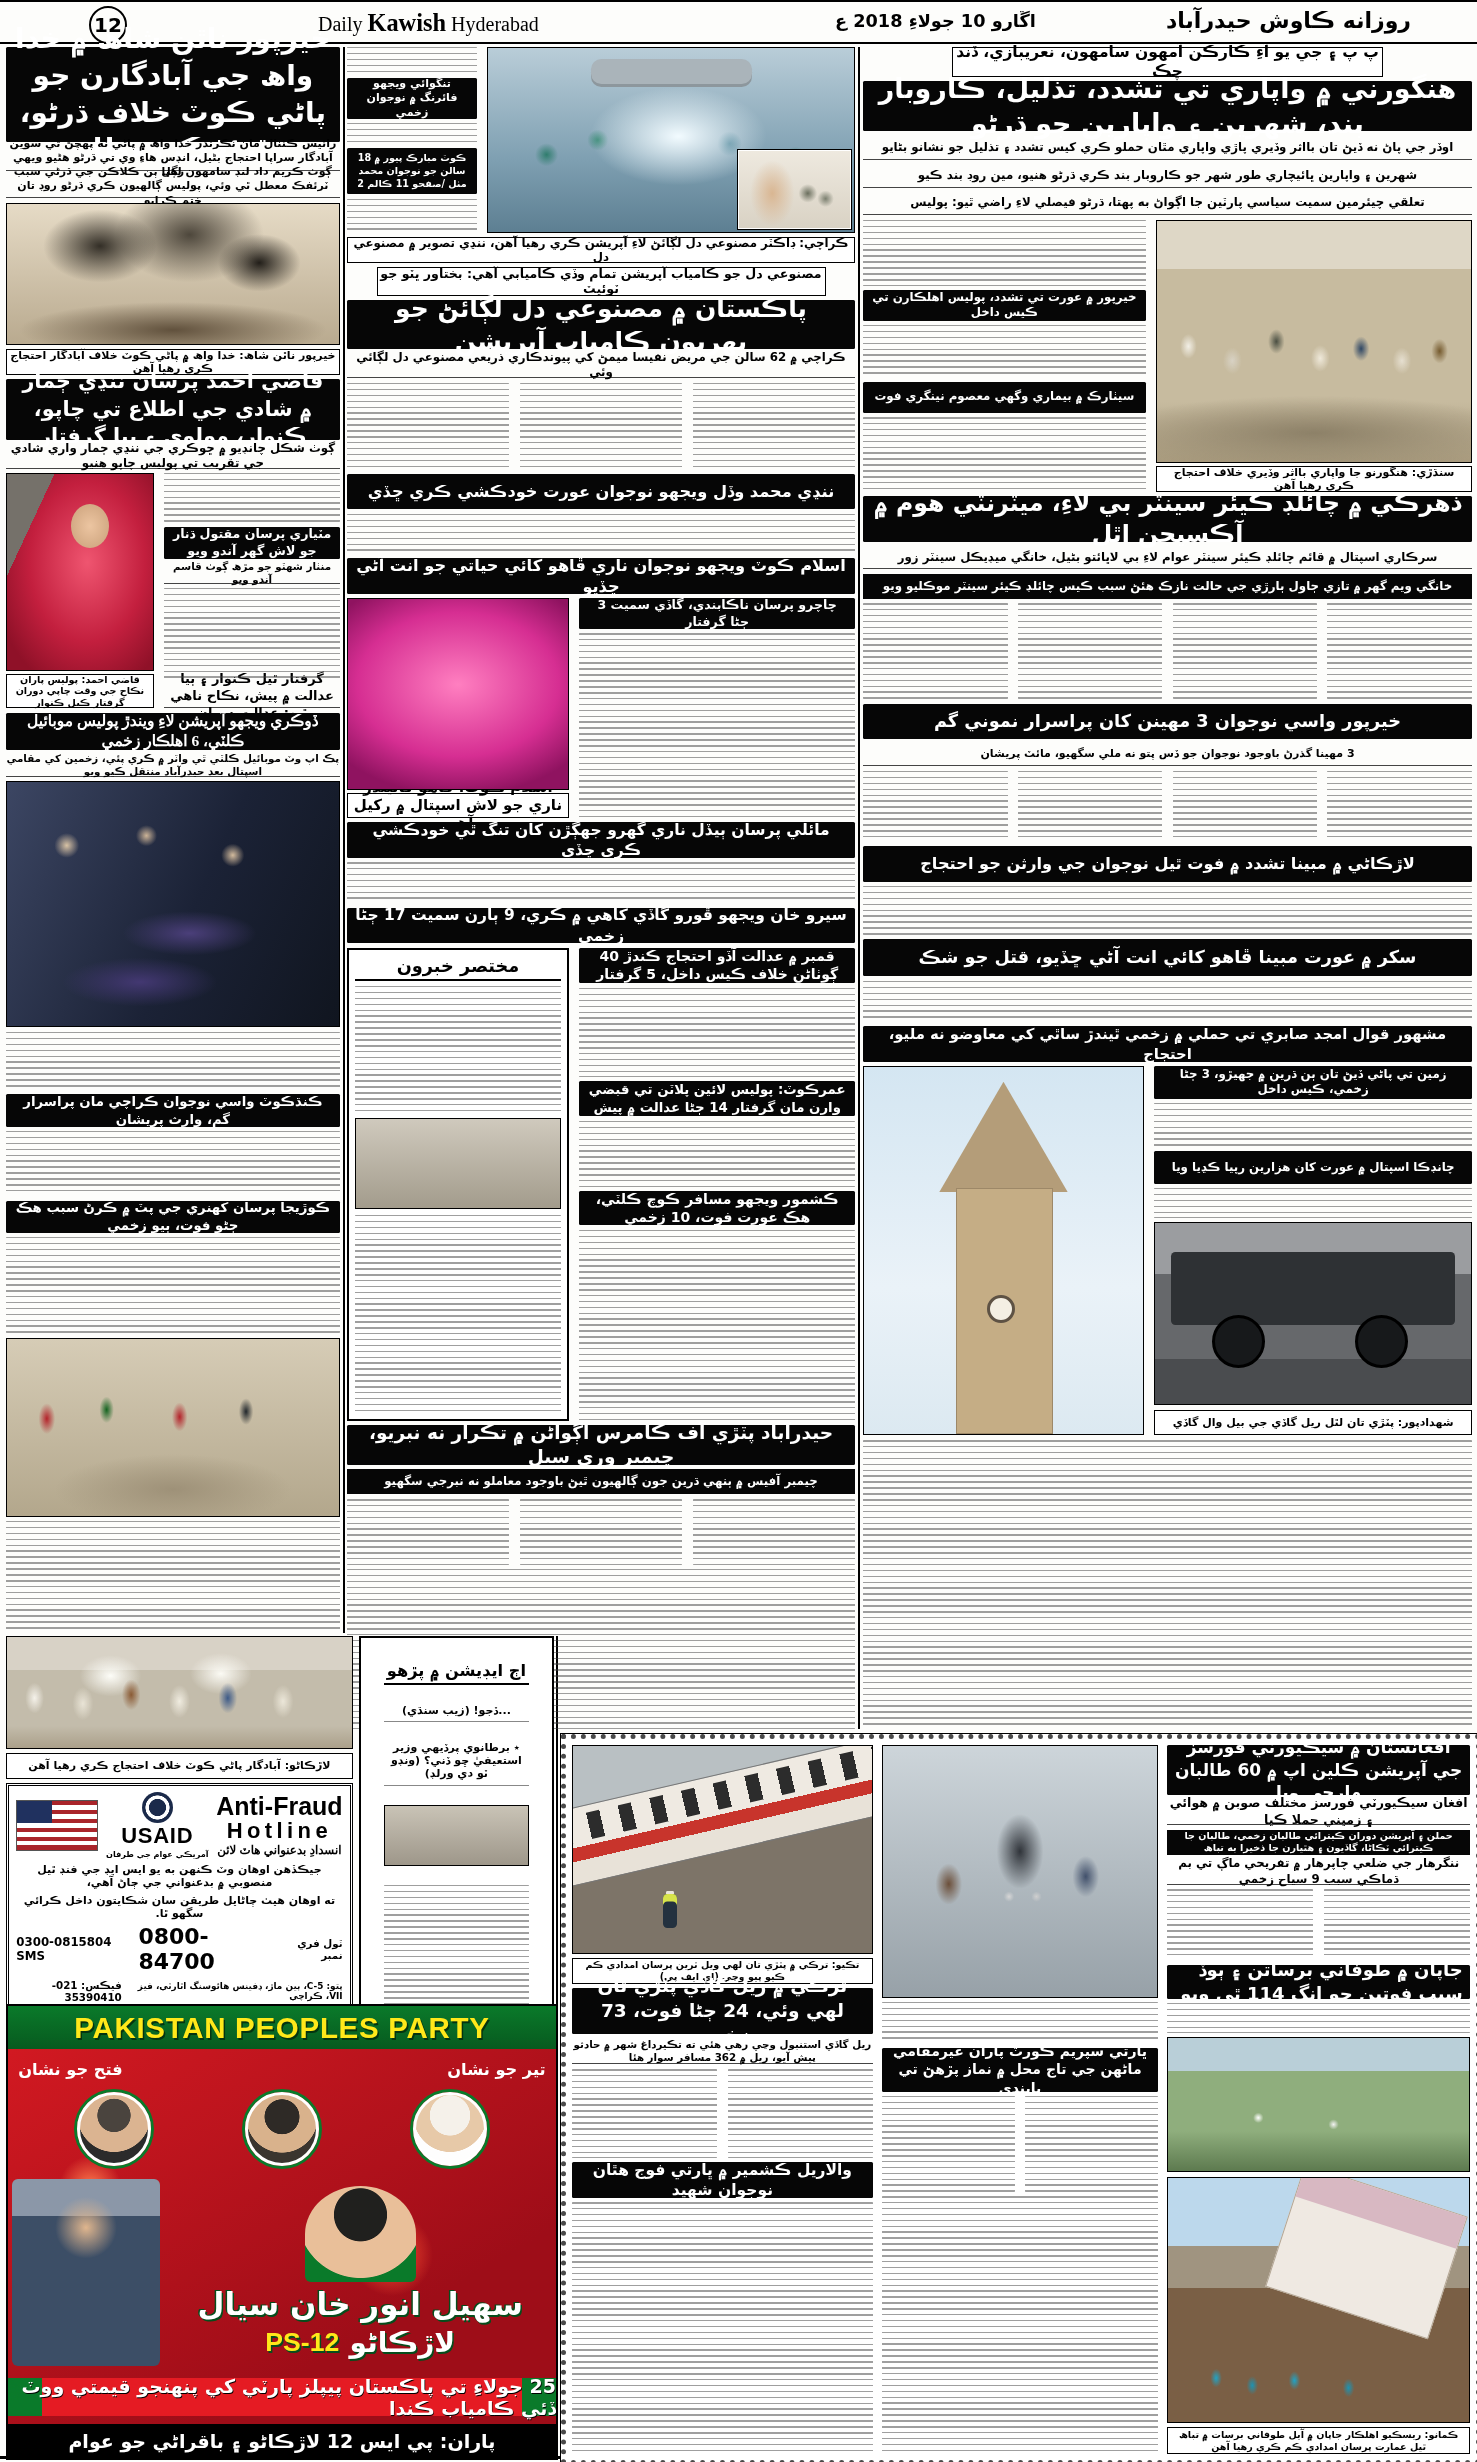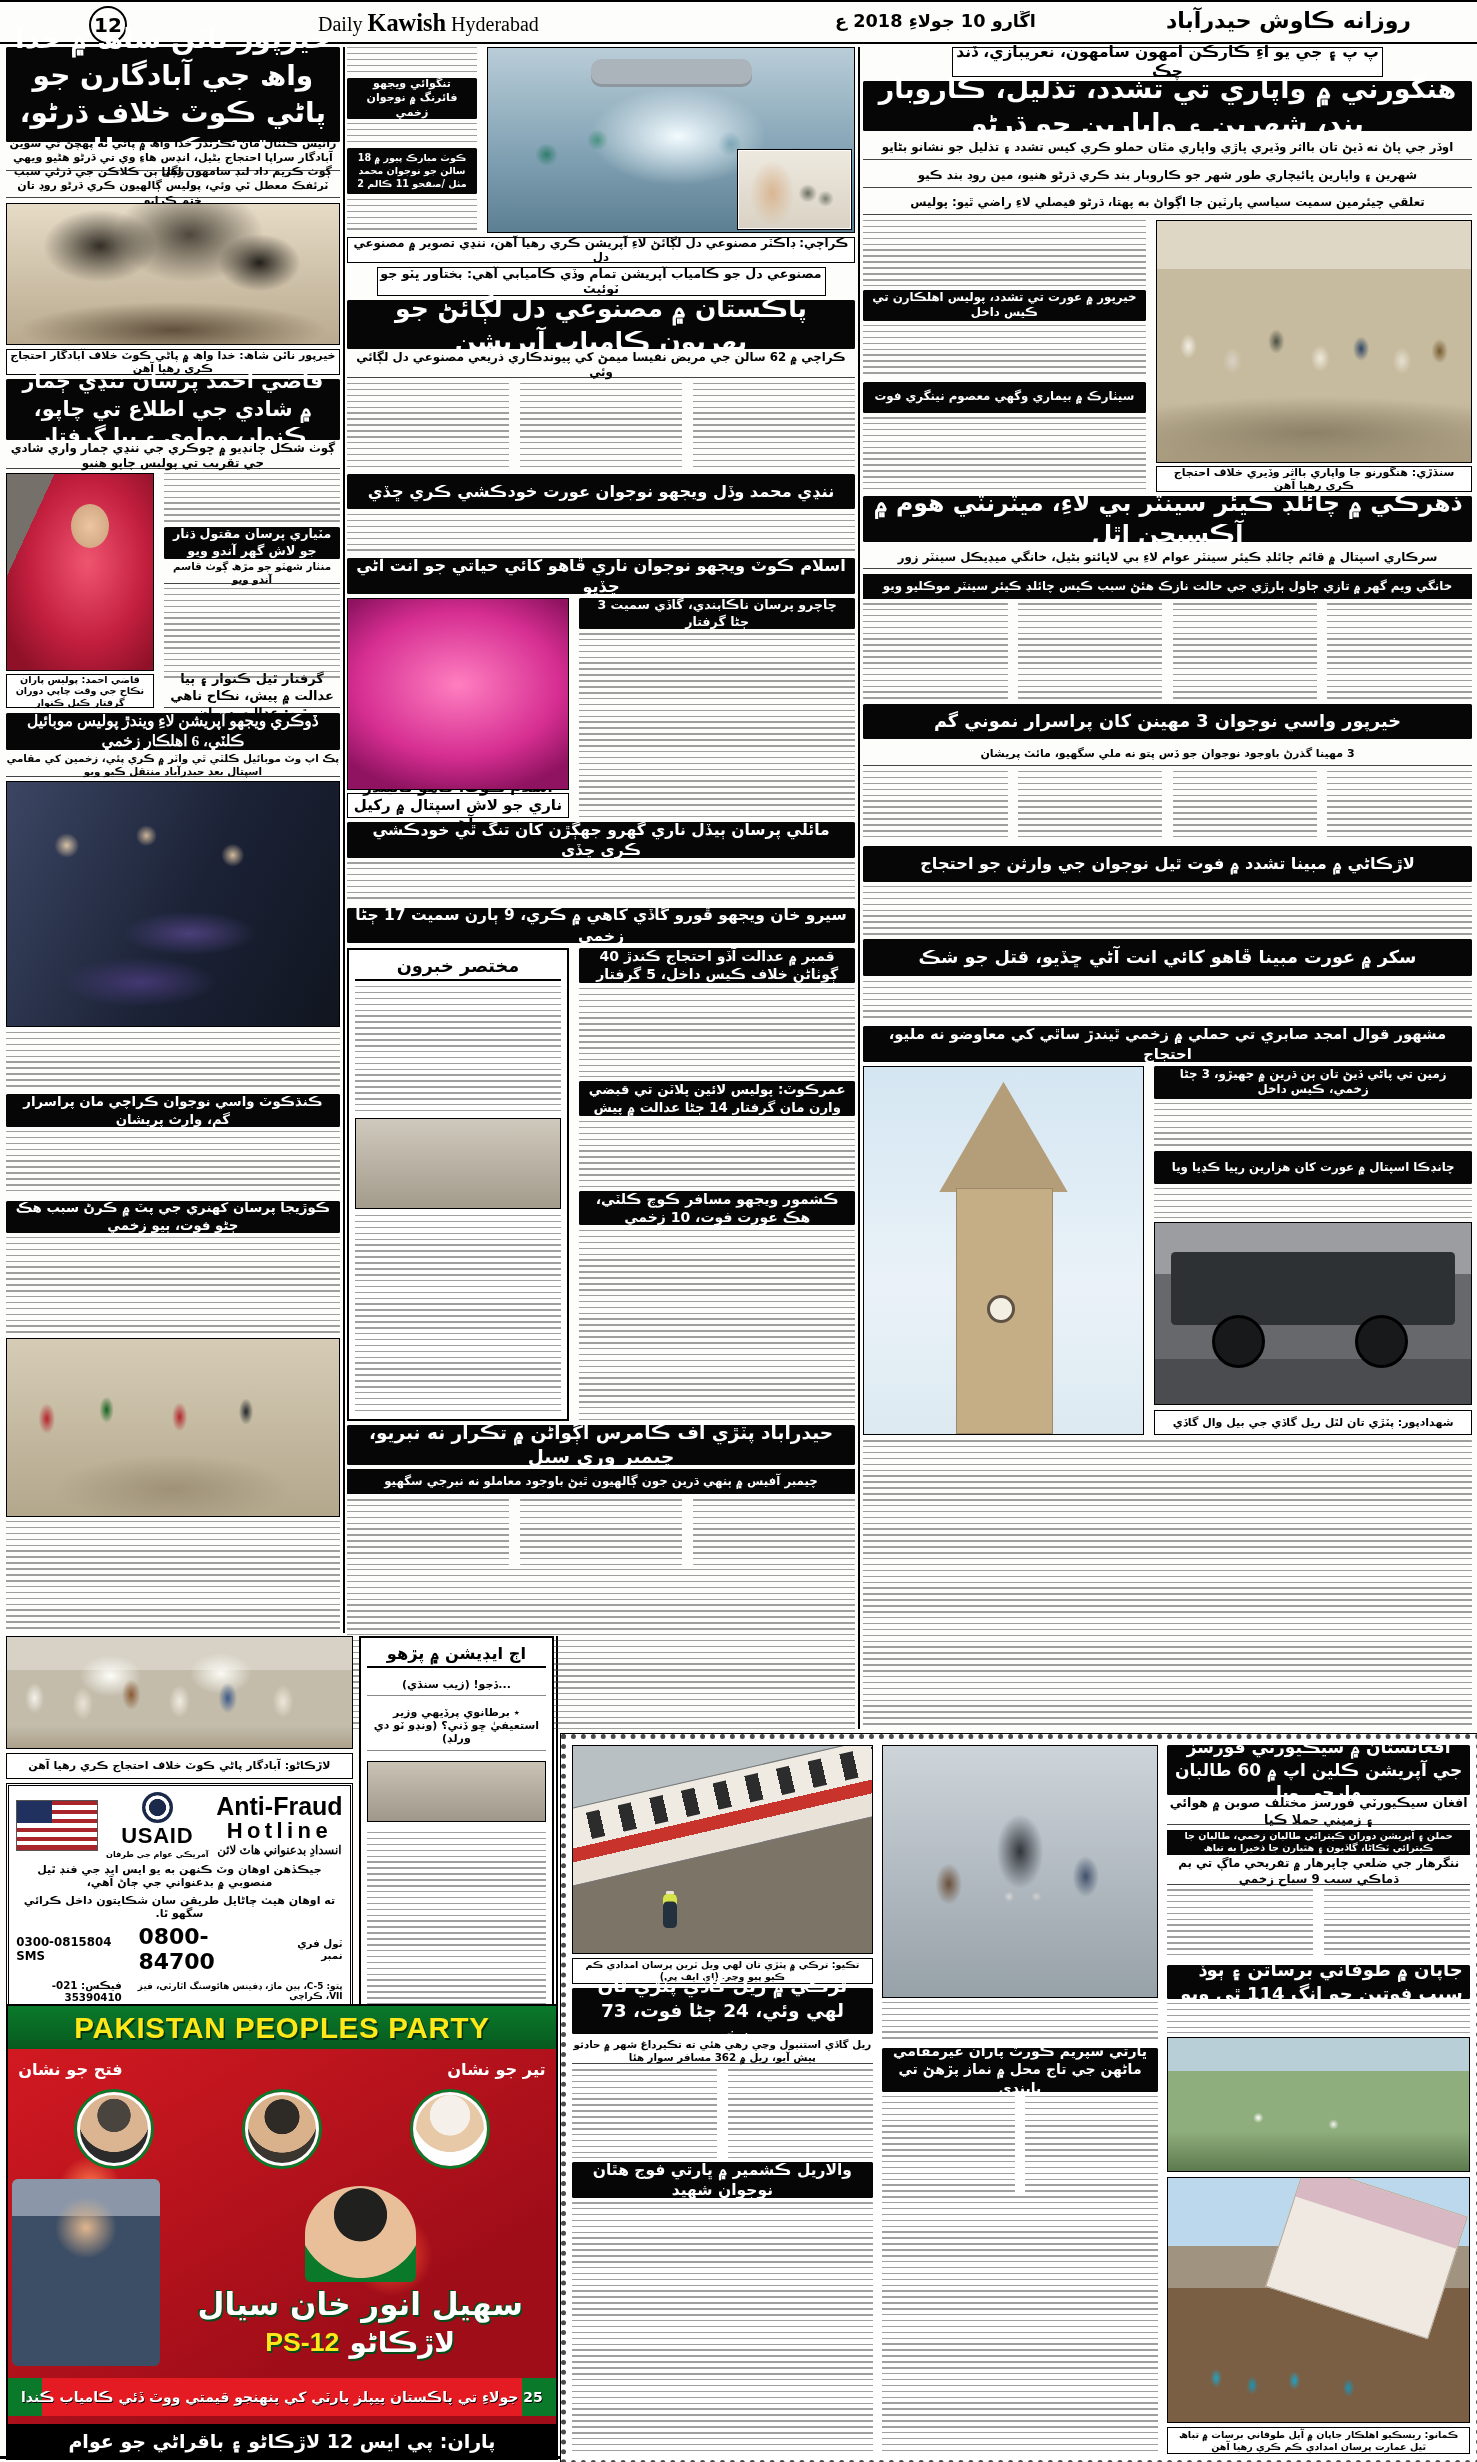--- a/index.html
+++ b/index.html
@@ -243,21 +243,21 @@
     <div class="photo" style="background:linear-gradient(#d4e6f2,#eaf2f8 60%,#dce9f1);">
       <div style="position:absolute;left:27%;top:4%;width:46%;height:30%;background:#b49d79;clip-path:polygon(50% 0,100% 100%,0 100%);"></div>
       <div style="position:absolute;left:33%;top:33%;width:34%;bottom:0;background:#c5ad85;border:0.7px solid #9d8868;"></div>
       <div style="position:absolute;left:44%;top:62%;width:22px;height:22px;border-radius:50%;background:#f4efe3;border:3px solid #5e5244;"></div>
     </div>
   </div>
   <div class="tx"></div>
 </div>
 
 <div class="abs cols" style="left:5.9px;top:1636px;width:548px;height:363px;grid-template-columns:195px 1fr;gap:5.9px;">
-  <div class="box col" style="padding:6px;gap:10px;">
+  <div class="box col" style="padding:23px;gap:19px;">
     <div style="font-weight:700;font-size:16.2px;text-align:center;border-bottom:2.2px double #000;padding-bottom:3px;">اڄ ايڊيشن ۾ پڙهو</div>
     <div style="font-weight:700;font-size:11px;text-align:center;border-bottom:0.7px solid #888;padding-bottom:4.4px;">...ڏجو! (زيب سنڌي)</div>
     <div style="font-weight:700;font-size:11px;text-align:center;border-bottom:0.7px solid #888;padding-bottom:4.4px;">٭ برطانوي پرڏيهي وزير استعيفيٰ ڇو ڏني؟ (ونڊو ٽو دي ورلڊ)</div>
     <div class="photo" style="height:59px;background:linear-gradient(#c9c3b6,#9e978a);"></div>
     <div class="tx"></div>
   </div>
   <div class="col" style="gap:4.4px;">
     <div class="photo" style="height:111px;background:
         radial-gradient(13.3px 22px at 8% 55%,#f5f2ea,transparent 70%),
         radial-gradient(14.8px 23.6px at 22% 60%,#e9e4d6,transparent 70%),
@@ -329,21 +329,21 @@
     <div style="flex:1;display:flex;flex-direction:column;align-items:center;justify-content:center;gap:4.4px;">
       <div style="width:111px;height:96px;border-radius:50% 50% 5.9px 5.9px;background:radial-gradient(circle at 50% 30%,#20201e 0 30%,#e9bf99 31% 72%,#0a7a2a 73%);"></div>
       <div style="direction:rtl;color:#fff;font-weight:700;font-size:31px;text-shadow:1.5px 1.5px 0 #064d1c,-1.5px -1.5px 0 #064d1c;">سهيل انور خان سيال</div>
       <div style="display:flex;align-items:center;gap:10.3px;direction:ltr;">
         <span style="color:#ffe81a;font-weight:700;font-size:26.6px;font-family:'Liberation Sans',sans-serif;text-shadow:1.5px 1.5px 0 #064d1c;">PS-12</span>
         <span style="color:#fff;font-weight:700;font-size:28px;text-shadow:1.5px 1.5px 0 #064d1c;">لاڙڪاڻو</span>
       </div>
     </div>
   </div>
   <div style="height:38px;background:linear-gradient(90deg,#0a7a2a 0 34px,#e51b23 34px calc(100% - 34px),#0a7a2a calc(100% - 34px));display:flex;align-items:center;justify-content:center;">
-    <span style="color:#fff;font-weight:700;font-size:14px;text-shadow:0.7px 0.7px 0 #000;">25 جولاءِ تي پاڪستان پيپلز پارٽي کي پنهنجو قيمتي ووٽ ڏئي ڪامياب ڪندا</span>
+    <span style="color:#fff;font-weight:700;font-size:19px;text-shadow:0.7px 0.7px 0 #000;">25 جولاءِ تي پاڪستان پيپلز پارٽي کي پنهنجو قيمتي ووٽ ڏئي ڪامياب ڪندا</span>
   </div>
   <div style="height:34px;background:#000;display:flex;align-items:center;justify-content:center;">
     <span style="color:#fff;font-weight:700;font-size:19px;">پاران: پي ايس 12 لاڙڪاڻو ۽ باقراڻي جو عوام</span>
   </div>
 </div>
 
 <div class="abs" style="left:561px;top:1734px;width:910px;height:721px;border:5.2px dotted #4a4a4a;outline:0.7px solid #000;background:#fff;">
   <div class="cols" style="position:absolute;inset:5.9px;grid-template-columns:303px 1fr 301px;gap:8.9px;display:grid;">
 
     <div class="col" style="gap:4.4px;">

